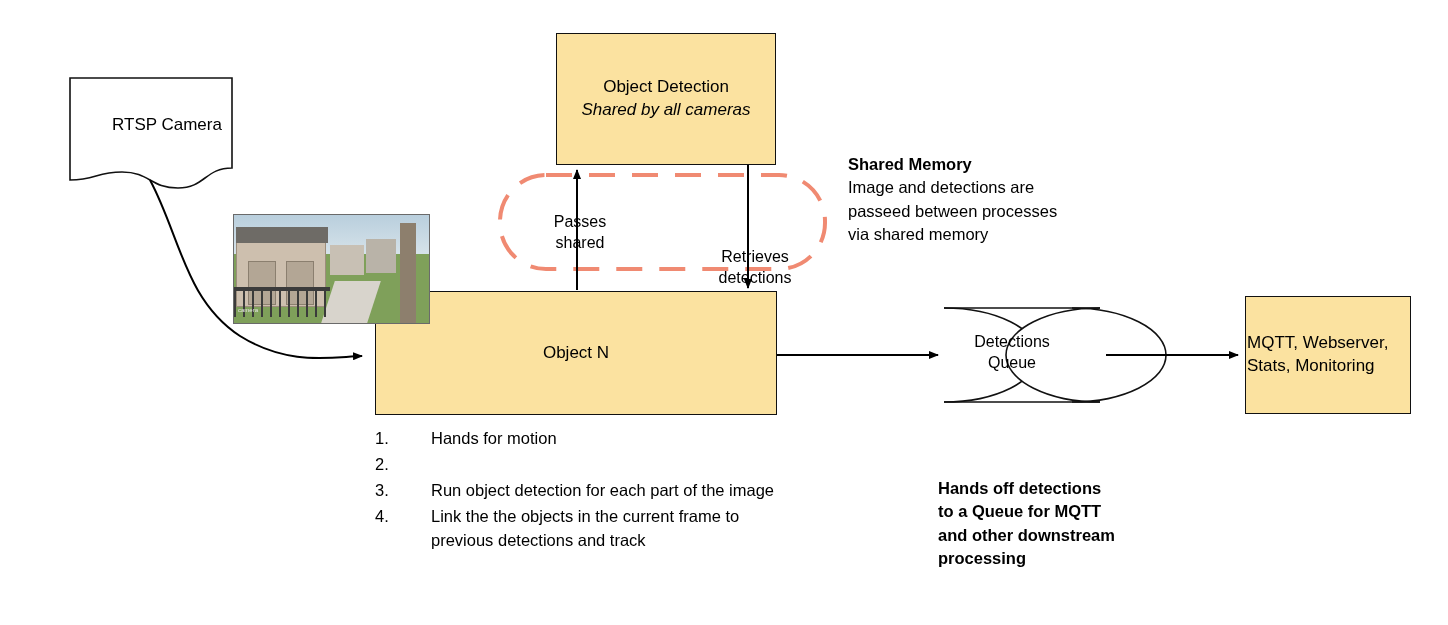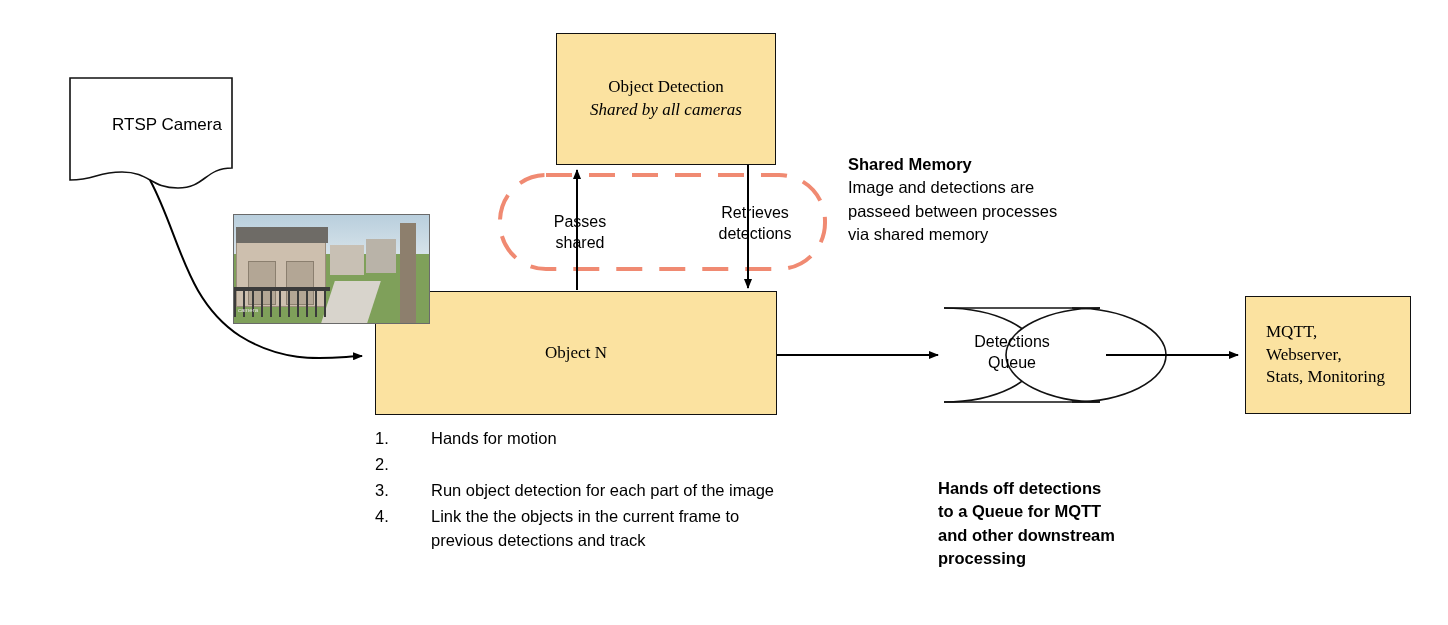--- a/index.html
+++ b/index.html
@@ -33,21 +33,20 @@
   .box {
     background: #fbe2a0;
     border: 1px solid #111111;
     display: flex;
     flex-direction: column;
     align-items: center;
     justify-content: center;
     text-align: center;
     font-size: 17px;
     line-height: 1.35;
-    font-family: Liberation Serif, serif;
   }
   .box .sub {
     font-style: italic;
   }
   .doc-label {
     position: absolute;
     text-align: center;
     font-size: 17px;
   }
   .cyl-label {
@@ -158,21 +157,21 @@
     <div style="position:absolute; left:0px; top:72px; width:96px; height:4px; background:#3b3b3b;"></div>
     <div style="position:absolute; left:0px; top:72px; width:96px; height:30px; background:repeating-linear-gradient(90deg,#3b3b3b 0 2px,rgba(0,0,0,0) 2px 9px);"></div>
     <div style="position:absolute; left:4px; top:92px; font-size:6px; color:#e8e8e8;">camera</div>
   </div>
 
   <div class="edge-label" style="left:524px; top:212px; width:112px;">
     <div style="white-space:pre-line;">Passes
 shared</div>
   </div>
   <div class="edge-label" style="left:690px; top:203px; width:130px;">
-    <div style="white-space:pre-line;">Retrieves
+    <div style="white-space:pre-line;margin-top:44px;">Retrieves
 detections</div>
   </div>
 
   <div class="para" style="left:848px; top:114px; width:215px;">
     <b>Shared Memory</b>
     <div>Image and detections are passeed between processes via shared memory</div>
   </div>
 
 
   <div class="numlist" style="left:375px; top:427px; width:400px;">
@@ -194,19 +193,19 @@
   </div>
 
   <div class="cyl-label" style="left:952px; top:332px; width:120px;">
     <div>Detections</div>
     <div>Queue</div>
   </div>
 
   <div class="para" style="left:938px; top:438px; width:178px; font-weight:bold;">Hands off detections to a Queue for MQTT and other downstream processing</div>
 
   <div class="node box" style="left:1245px; top:296px; width:166px; height:118px;">
-    <div style="text-align:left; width:100%; padding:0 20px; box-sizing:border-box;">
+    <div style="text-align:left; width:100%; padding:0 1px; box-sizing:border-box;">
       <div>MQTT, Webserver,</div>
       <div>Stats, Monitoring</div>
     </div>
   </div>
 
 </div>
 
 </body></html>

